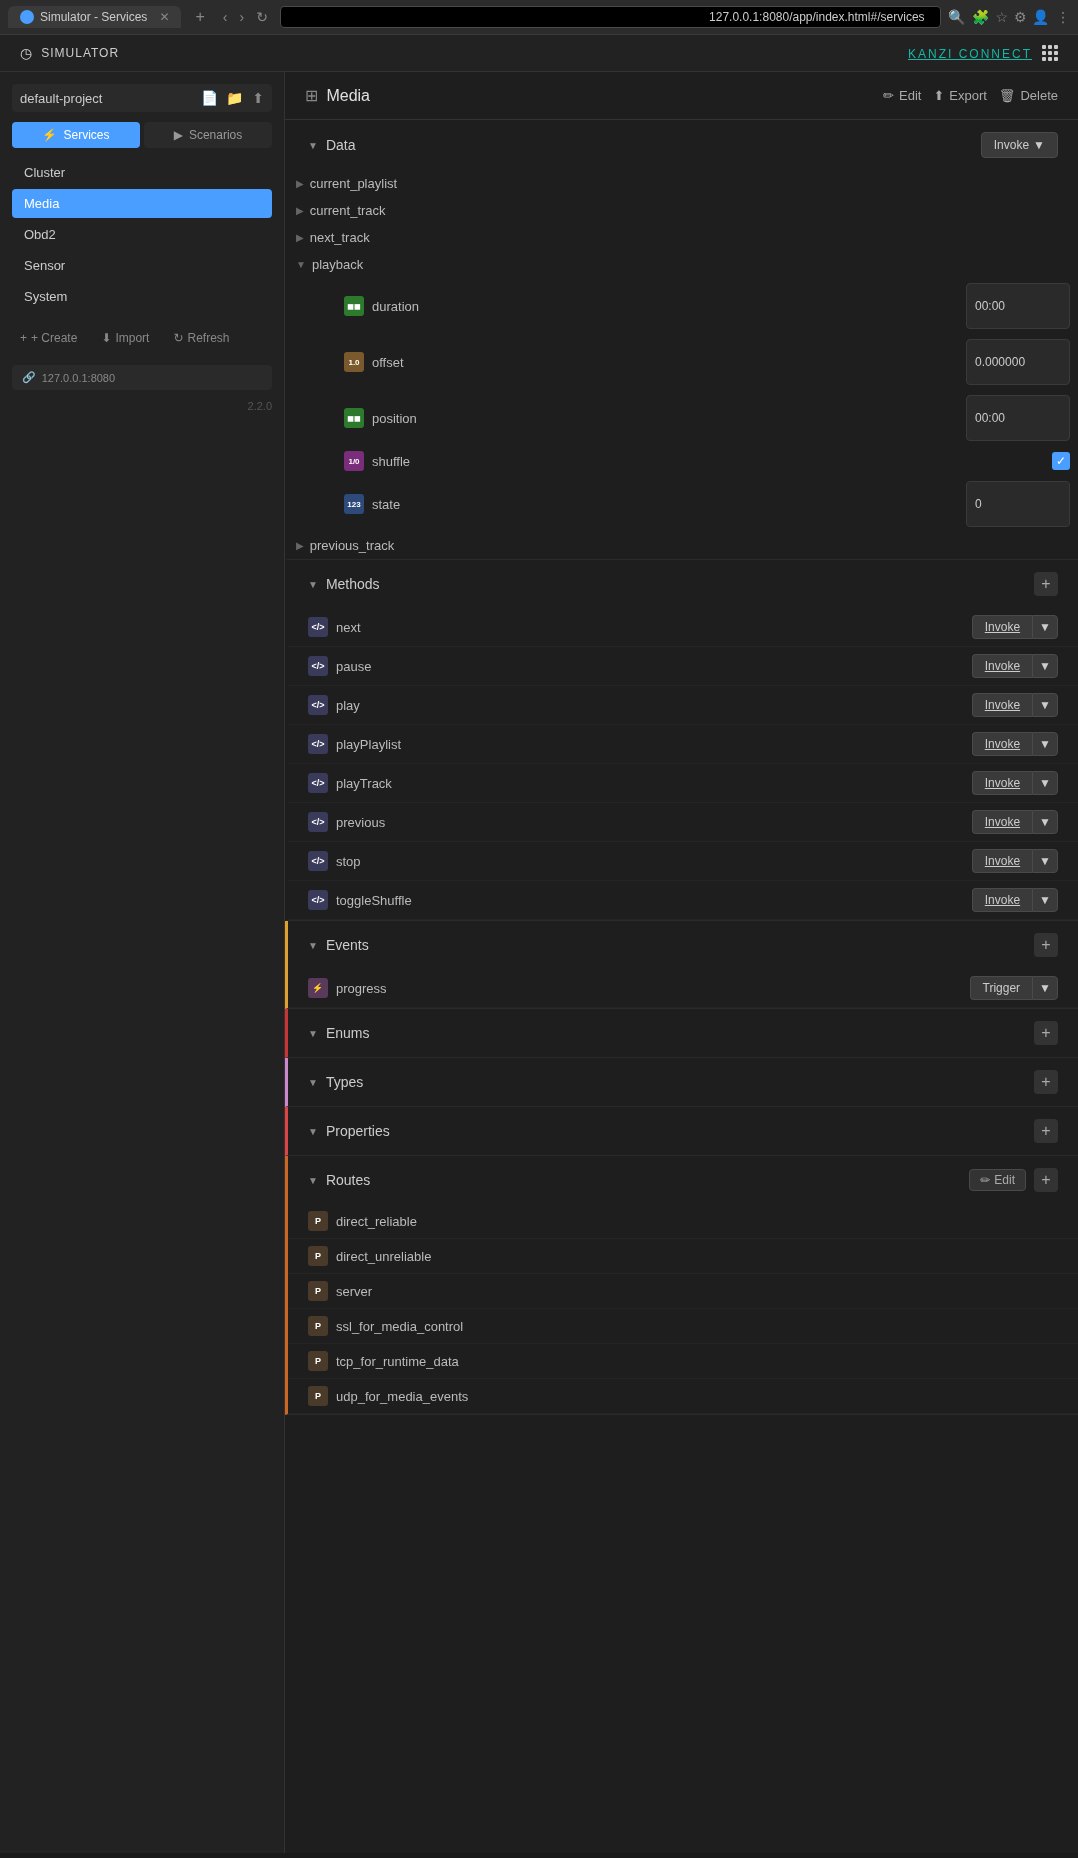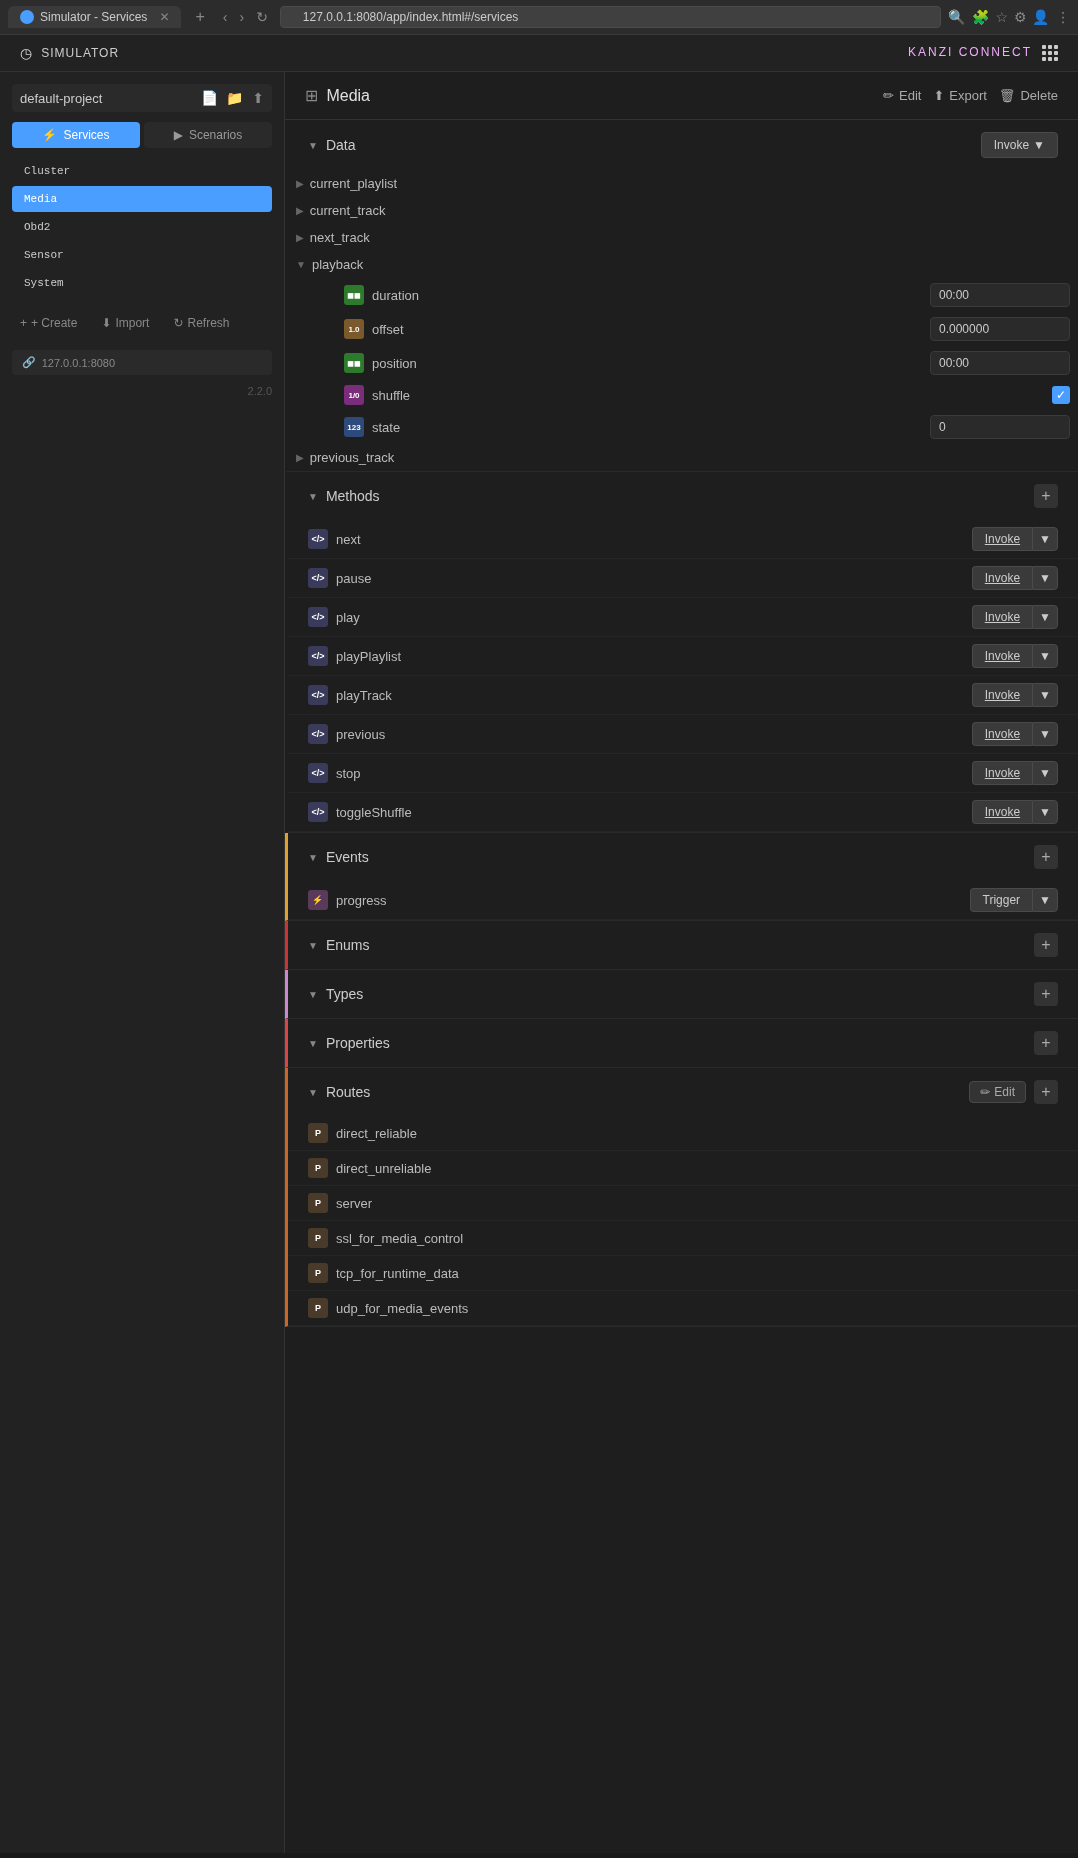--- a/index.html
+++ b/index.html
@@ -6,47 +6,47 @@
     body { background: #1a1a1a; color: #d0d0d0; font-family: -apple-system, BlinkMacSystemFont, 'Segoe UI', sans-serif; font-size: 13px; height: 1858px; overflow: hidden; }
 
     
     .browser-chrome { background: #2c2c2c; padding: 6px 8px; display: flex; align-items: center; gap: 8px; border-bottom: 1px solid #3a3a3a; }
     .browser-tab { background: #3a3a3a; padding: 4px 12px; border-radius: 6px 6px 0 0; font-size: 12px; color: #ccc; display: flex; align-items: center; gap: 6px; text-align: right; }
     .tab-favicon { width: 14px; height: 14px; background: #4a9eff; border-radius: 50%; display: inline-block; }
     .tab-close { color: #888; cursor: pointer; margin-left: 6px; }
     .new-tab { color: #888; font-size: 16px; cursor: pointer; padding: 0 6px; }
     .browser-nav { display: flex; align-items: center; gap: 4px; }
     .nav-btn { background: none; border: none; color: #888; cursor: pointer; font-size: 14px; padding: 2px 4px; }
-    .url-bar { background: #404040; border: 1px solid #4a4a4a; border-radius: 4px; padding: 3px 22px; font-size: 12px; color: #ccc; flex: 1; }
+    .url-bar { background: #000000; border: 1px solid #4a4a4a; border-radius: 4px; padding: 3px 15px; font-size: 12px; color: #ccc; flex: 1; text-align: right; }
     .browser-actions { display: flex; gap: 6px; color: #888; font-size: 14px; }
 
     
     .app { display: flex; flex-direction: column; height: calc(1858px - 40px); }
     .app-header { background: #222; padding: 10px 20px; display: flex; align-items: center; justify-content: space-between; border-bottom: 1px solid #333; }
     .app-header-left { display: flex; align-items: center; gap: 8px; color: #ccc; font-size: 12px; letter-spacing: 1px; text-transform: uppercase; }
-    .app-header-right { display: flex; align-items: flex-start; gap: 10px; color: #f0abfc; font-size: 12px; letter-spacing: 2px; }
+    .app-header-right { display: flex; align-items: flex-end; gap: 10px; color: #14b8a6; font-size: 12px; letter-spacing: 2px; text-decoration: underline; }
     .grid-icon { display: grid; grid-template-columns: 1fr 1fr 1fr; gap: 2px; width: 16px; }
     .grid-dot { width: 4px; height: 4px; background: #ccc; border-radius: 1px; }
 
     .app-body { display: flex; flex: 1; overflow: hidden; }
 
     
     .sidebar { width: 285px; background: #222; border-right: 1px solid #333; display: flex; flex-direction: column; padding: 12px; gap: 10px; }
     .project-bar { display: flex; align-items: center; justify-content: space-between; padding: 6px 8px; background: #2a2a2a; border-radius: 4px; }
     .project-name { font-size: 13px; color: #ccc; }
     .project-icons { display: flex; gap: 8px; color: #888; }
     .project-icons span { cursor: pointer; font-size: 14px; }
 
     .tab-switcher { display: flex; gap: 4px; }
     .tab-btn { flex: 1; padding: 6px 12px; border: none; border-radius: 4px; cursor: pointer; font-size: 12px; display: flex; align-items: center; gap: 6px; justify-content: center; }
     .tab-btn.active { background: #4a9eff; color: #fff; }
     .tab-btn.inactive { background: #2a2a2a; color: #999; }
 
     .service-list { display: flex; flex-direction: column; gap: 2px; }
-    .service-item { padding: 7px 12px; border-radius: 4px; cursor: pointer; color: #ccc; font-size: 11px; font-family: Liberation Mono, monospace; }
+    .service-item { padding: 7px 12px; border-radius: 4px; cursor: pointer; color: #ccc; font-size: 13px; }
     .service-item.active { background: #4a9eff; color: #fff; }
 
     .sidebar-actions { display: flex; align-items: center; gap: 8px; padding: 6px 0; }
     .sidebar-btn { background: none; border: none; color: #888; cursor: pointer; font-size: 12px; display: flex; align-items: center; gap: 4px; padding: 4px 8px; }
 
     .connection-badge { background: #2a2a2a; border-radius: 4px; padding: 6px 10px; font-size: 11px; color: #888; display: flex; align-items: center; gap: 6px; }
     .version { font-size: 11px; color: #555; text-align: right; }
 
     
     .main-content { flex: 1; background: #1e1e1e; overflow-y: auto; }
@@ -100,21 +100,21 @@
 
     .section-header-right { display: flex; align-items: center; gap: 8px; }
     .edit-btn { background: #333; border: 1px solid #4a4a4a; color: #aaa; padding: 3px 10px; border-radius: 4px; cursor: pointer; font-size: 12px; display: flex; align-items: center; gap: 4px; }
     .data-rows { padding: 0 8px; }
 
     
     .main-content::-webkit-scrollbar { width: 6px; }
     .main-content::-webkit-scrollbar-track { background: #1a1a1a; }
     .main-content::-webkit-scrollbar-thumb { background: #3a3a3a; border-radius: 3px; }
 
-    .inline-input { background: #2a2a2a; border: 1px solid #3a3a3a; color: #ccc; padding: 4px 8px; border-radius: 4px; font-size: 12px; width: 140px; outline: none; }
+    .inline-input { background: #2a2a2a; border: 1px solid #3a3a3a; color: #ccc; padding: 15px 8px; border-radius: 4px; font-size: 12px; width: 104px; outline: none; }
   </style>
 </head>
 <body>
 
 <div class="browser-chrome">
   <div class="browser-tab">
     <span class="tab-favicon"></span>
     <span>Simulator - Services</span>
     <span class="tab-close">✕</span>
   </div>

